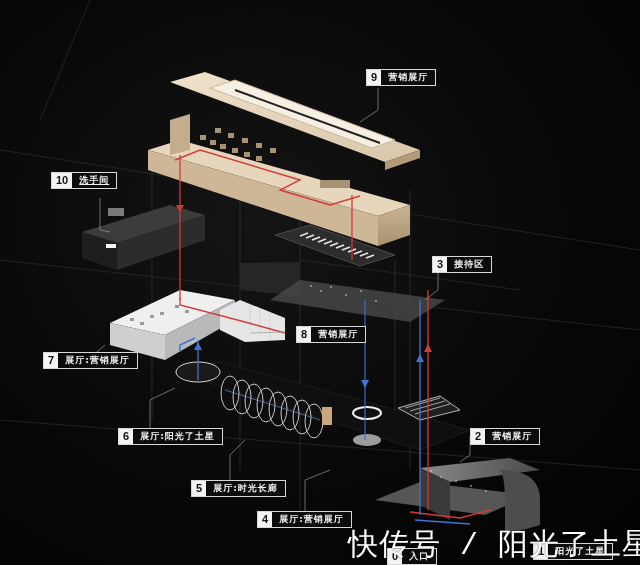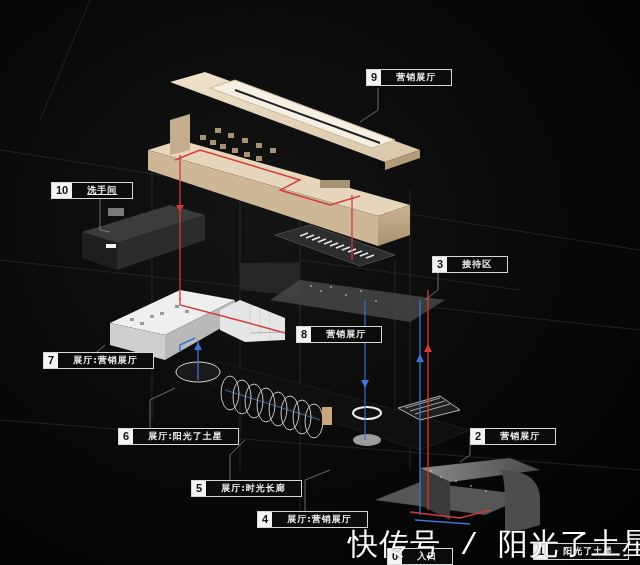--- a/index.html
+++ b/index.html
@@ -1,21 +1,21 @@
 <!DOCTYPE html>
 <html><head>
 <meta charset="utf-8">
 <style>
   html, body { margin: 0; padding: 0; }
   body { width: 640px; height: 565px; overflow: hidden; background: #050505; font-family: "DejaVu Sans", sans-serif; }
   #canvas { position: relative; width: 640px; height: 565px; background: radial-gradient(ellipse at 40% 40%, #141414 0%, #070707 60%, #020202 100%); overflow: hidden; }
   svg.scene { position: absolute; left: 0; top: 0; }
   .label { position: absolute; display: flex; align-items: stretch; height: 17px; border: 1px solid #d8d8d8; background: #0c0c0c; box-sizing: border-box; font-size: 10px; line-height: 15px; color: #f0f0f0; white-space: nowrap; }
   .label .num { background: #f4f4f4; color: #111; font-weight: bold; font-family: "Liberation Sans", sans-serif; padding: 0 4px; font-size: 11px; display: flex; align-items: center; }
-  .label .txt { padding: 0 15px; letter-spacing: 1px; display: flex; align-items: center; font-size: 9px; font-weight: bold; }
+  .label .txt { padding: 0 7px; letter-spacing: 1px; display: flex; align-items: center; font-size: 9px; font-weight: bold; }
   .watermark { position: absolute; left: 348px; top: 524px; font-size: 30px; color: #ffffff; letter-spacing: 1px; font-family: Liberation Mono, monospace; text-shadow: 0 0 2px rgba(0,0,0,0.6); white-space: nowrap; text-align: right; }
 </style>
 </head>
 <body>
 
 <div id="canvas">
 
   <svg class="scene" width="640" height="565" viewBox="0 0 640 565">
     <defs>
       <linearGradient id="beigeTop" x1="0" y1="0" x2="1" y2="1">
@@ -205,21 +205,21 @@
       <polyline points="470,436 470,455 460,462"></polyline>
       <polyline points="230,488 230,455 245,440"></polyline>
       <polyline points="305,520 305,480 330,470"></polyline>
     </g>
   </svg>
 
   <div class="label" style="left:366px; top:69px;">
     <span class="num">9</span>
     <span class="txt">营销展厅</span>
   </div>
-  <div class="label" style="left:51px; top:182px;text-decoration:underline;">
+  <div class="label" style="left:51px; top:172px;text-decoration:underline;">
     <span class="num">10</span>
     <span class="txt">洗手间</span>
   </div>
   <div class="label" style="left:432px; top:256px;">
     <span class="num">3</span>
     <span class="txt">接待区</span>
   </div>
   <div class="label" style="left:43px; top:352px;">
     <span class="num">7</span>
     <span class="txt">展厅:营销展厅</span>

